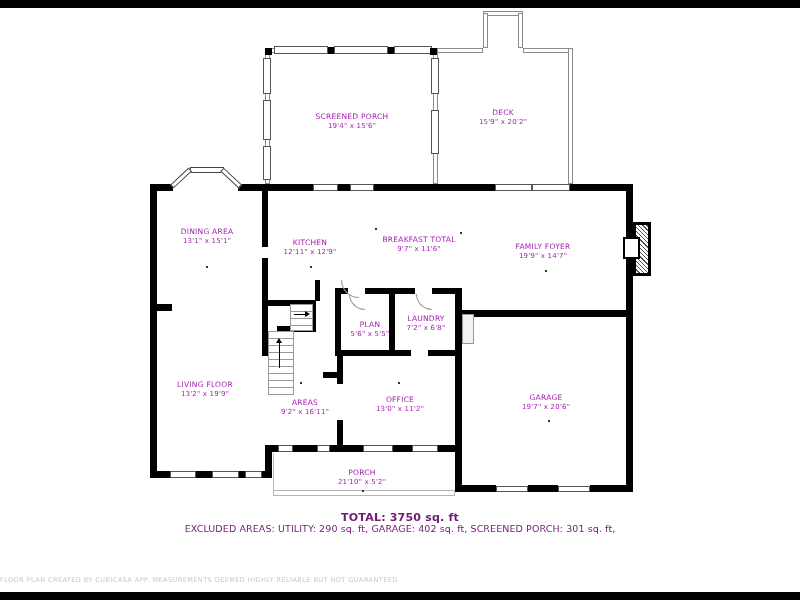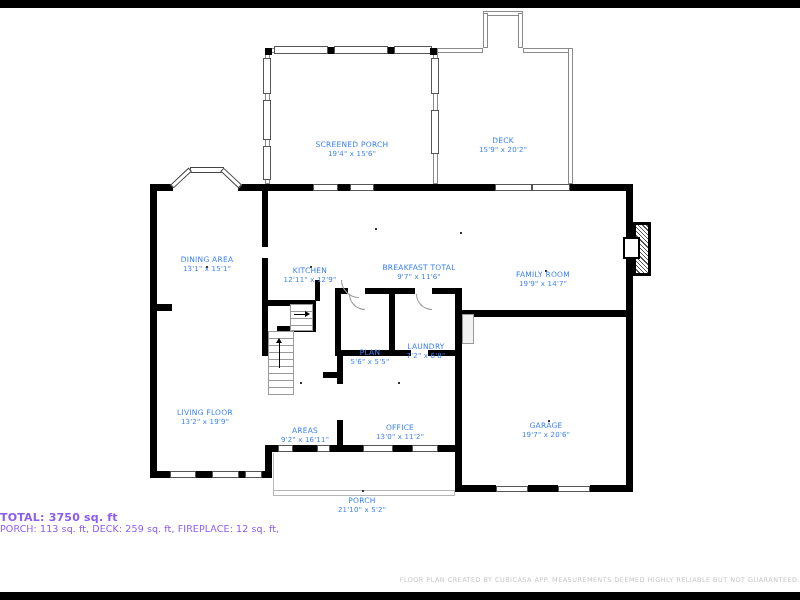--- a/index.html
+++ b/index.html
@@ -25,27 +25,27 @@
       border-radius:0 0 0 100%;box-sizing:border-box;}
   .bayseg{position:absolute;height:5px;background:#fff;border:1px solid #444;
       box-sizing:border-box;transform-origin:left center;}
   .dot{position:absolute;width:2px;height:2px;background:#333;}
   .aline{position:absolute;background:#000;}
   .ahr{position:absolute;width:0;height:0;border-top:3px solid transparent;
       border-bottom:3px solid transparent;border-left:5px solid #000;}
   .ahu{position:absolute;width:0;height:0;border-left:3px solid transparent;
       border-right:3px solid transparent;border-bottom:5px solid #000;}
   .room-label{position:absolute;transform:translate(-50%,-50%);text-align:center;
-      white-space:nowrap;color:#3b82f6;margin-top:28px;}
+      white-space:nowrap;color:#a21caf;}
   .rname{font-size:7.5px;letter-spacing:.25px;}
   .rdims{font-size:7px;margin-top:1px;letter-spacing:.2px;}
-  .summary{position:absolute;left:0;top:511px;width:800px;color:#8b5cf6;}
+  .summary{position:absolute;left:0;top:511px;width:800px;text-align:center;color:#701a75;}
   .stotal{font-size:11px;font-weight:bold;line-height:13px;letter-spacing:.2px;}
   .sline{font-size:9.5px;line-height:10.4px;letter-spacing:.1px;}
-  .disclaimer{position:absolute;left:0;top:576px;width:800px;text-align:right;
+  .disclaimer{position:absolute;left:0;top:576px;width:800px;text-align:left;
       font-size:6.5px;color:#c7c7c7;letter-spacing:.45px;}
 </style>
 </head>
 <body>
 
 <div class="stage">
 
   <div class="bar" style="top:0;height:8px;"></div>
   <div class="bar" style="top:592px;height:8px;"></div>
 
@@ -178,21 +178,21 @@
         </div>
         <div class="room-label" style="left: 310px; top: 247px;">
           <div class="rname">KITCHEN</div>
           <div class="rdims">12'11" x 12'9"</div>
         </div>
         <div class="room-label" style="left: 419px; top: 244px;">
           <div class="rname">BREAKFAST TOTAL</div>
           <div class="rdims">9'7" x 11'6"</div>
         </div>
         <div class="room-label" style="left: 543px; top: 251px;">
-          <div class="rname">FAMILY ROOM</div>
+          <div class="rname">FAMILY FOYER</div>
           <div class="rdims">19'9" x 14'7"</div>
         </div>
         <div class="room-label" style="left: 370px; top: 329px;">
           <div class="rname">PLAN</div>
           <div class="rdims">5'6" x 5'5"</div>
         </div>
         <div class="room-label" style="left: 426px; top: 323px;">
           <div class="rname">LAUNDRY</div>
           <div class="rdims">7'2" x 6'8"</div>
         </div>
@@ -215,18 +215,18 @@
         <div class="room-label" style="left: 362px; top: 477px;">
           <div class="rname">PORCH</div>
           <div class="rdims">21'10" x 5'2"</div>
         </div>
       </div>
   </div>
 
   <div class="summary">
     <div class="stotal">TOTAL: 3750 sq. ft</div>
     <div>
-        <div class="sline">PORCH: 113 sq. ft, DECK: 259 sq. ft, FIREPLACE: 12 sq. ft,</div>
+        <div class="sline">EXCLUDED AREAS: UTILITY: 290 sq. ft, GARAGE: 402 sq. ft, SCREENED PORCH: 301 sq. ft,</div>
       </div>
   </div>
 
   <div class="disclaimer">FLOOR PLAN CREATED BY CUBICASA APP. MEASUREMENTS DEEMED HIGHLY RELIABLE BUT NOT GUARANTEED.</div>
 </div>
 
 </body></html>

